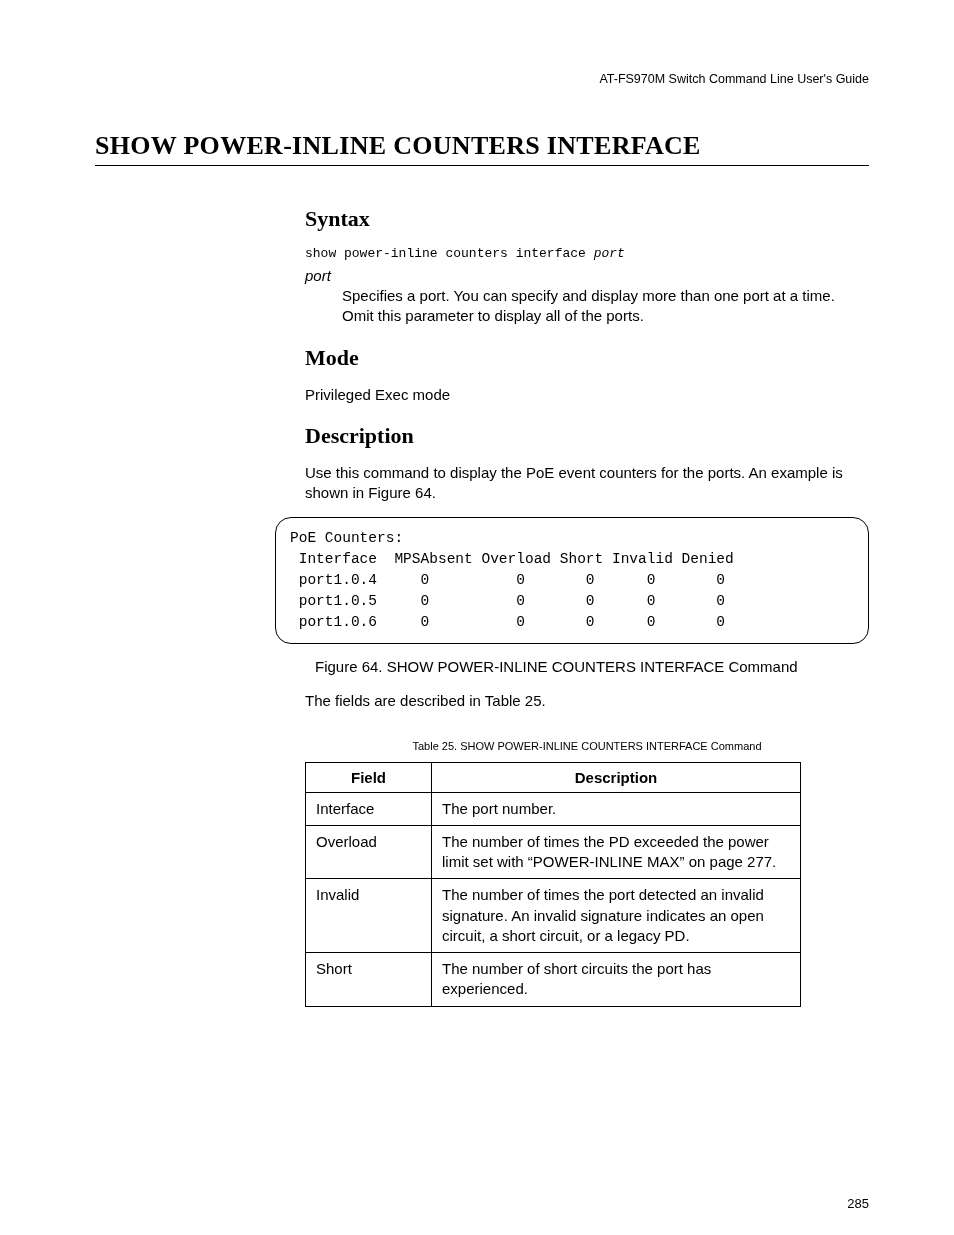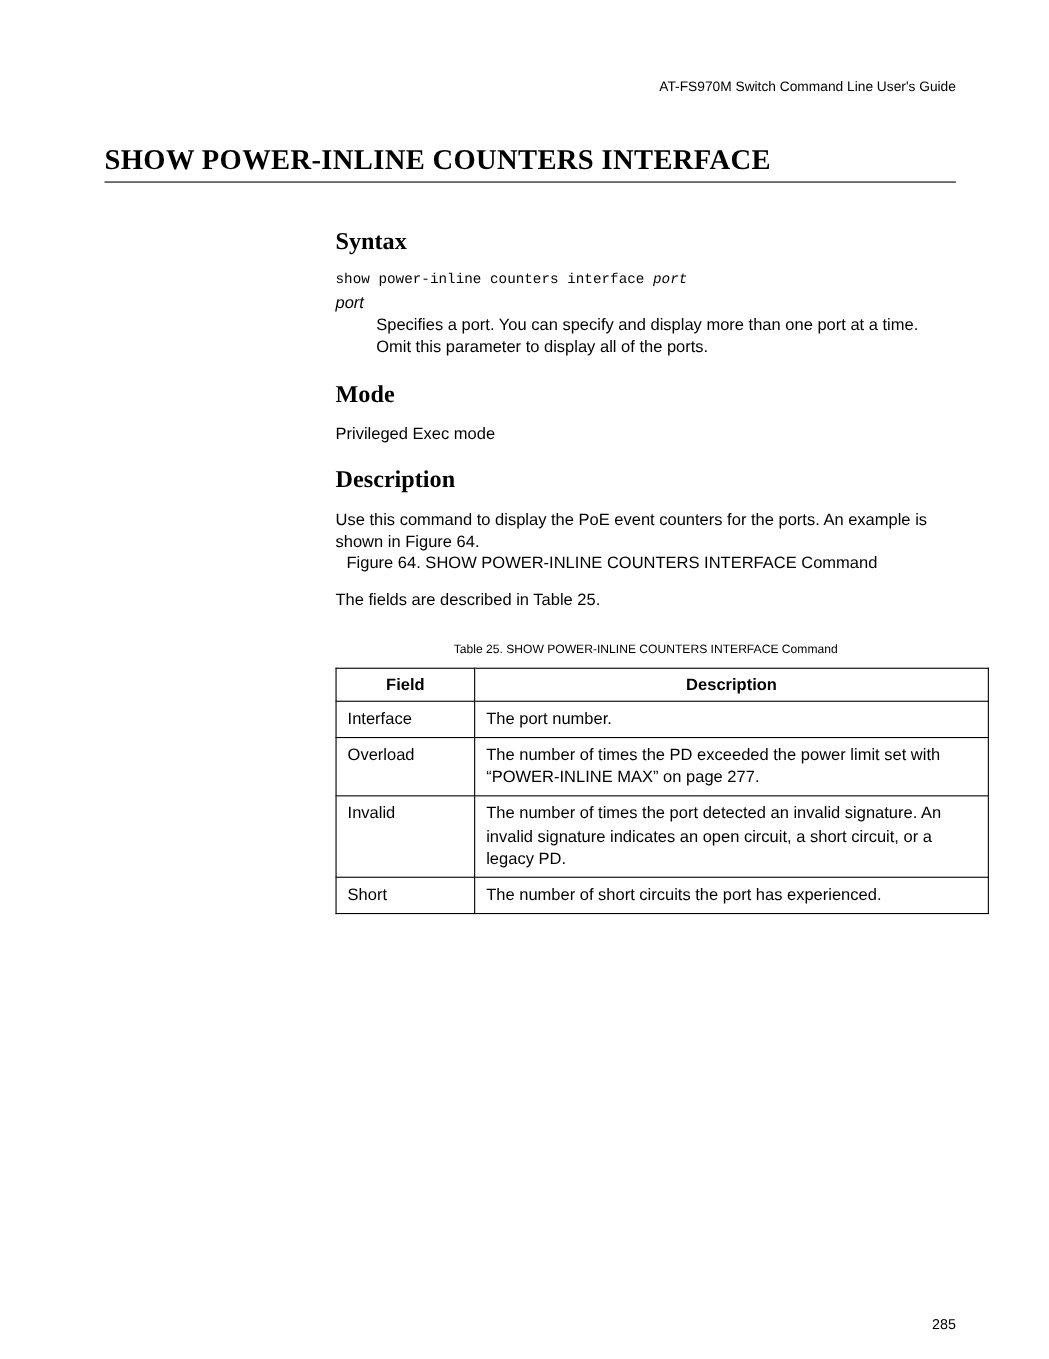--- a/index.html
+++ b/index.html
@@ -74,32 +74,33 @@
       padding: 10px 14px 10px 14px;
       font-family: "Courier New", monospace;
       font-size: 14.5px;
       line-height: 1.45;
       margin-top: 14px;
       margin-left: -15px;
       white-space: pre;
     }
     .figure-caption {
       font-size: 15px;
+      margin-top: 14px;
       margin-left: 10px;
       margin-bottom: 16px;
     }
     .table-caption {
       font-size: 11px;
       text-align: center;
       margin-top: 28px;
       margin-bottom: 10px;
     }
     table.field-table {
       border-collapse: collapse;
-      width: 594px;
+      width: 496px;
       font-size: 15px;
     }
     table.field-table th {
       border: 1px solid #000;
       padding: 6px 10px;
       text-align: center;
       font-weight: bold;
     }
     table.field-table td {
       border: 1px solid #000;
@@ -133,20 +134,27 @@
     <div class="param-name">port</div>
     <div class="param-desc">Specifies a port. You can specify and display more than one port at a time. Omit this parameter to display all of the ports.</div>
 
     <div class="section-heading">Mode</div>
     <div class="body-text">Privileged Exec mode</div>
 
     <div class="section-heading">Description</div>
     <div class="body-text">Use this command to display the PoE event counters for the ports. An example is shown in Figure 64.</div>
   </div>
 
+  <div class="content-wide">
+    <div class="figure-box"><span>PoE Counters:</span>
+<span> Interface  MPSAbsent Overload Short Invalid Denied</span>
+<span> port1.0.4     0          0       0      0       0</span>
+<span> port1.0.5     0          0       0      0       0</span>
+<span> port1.0.6     0          0       0      0       0</span></div>
+  </div>
 
   <div class="content">
     <div class="figure-caption">Figure 64. SHOW POWER-INLINE COUNTERS INTERFACE Command</div>
     <div class="body-text">The fields are described in Table 25.</div>
 
     <div class="table-caption">Table 25. SHOW POWER-INLINE COUNTERS INTERFACE Command</div>
     <table class="field-table">
       <thead>
         <tr>
           <th>Field</th>

